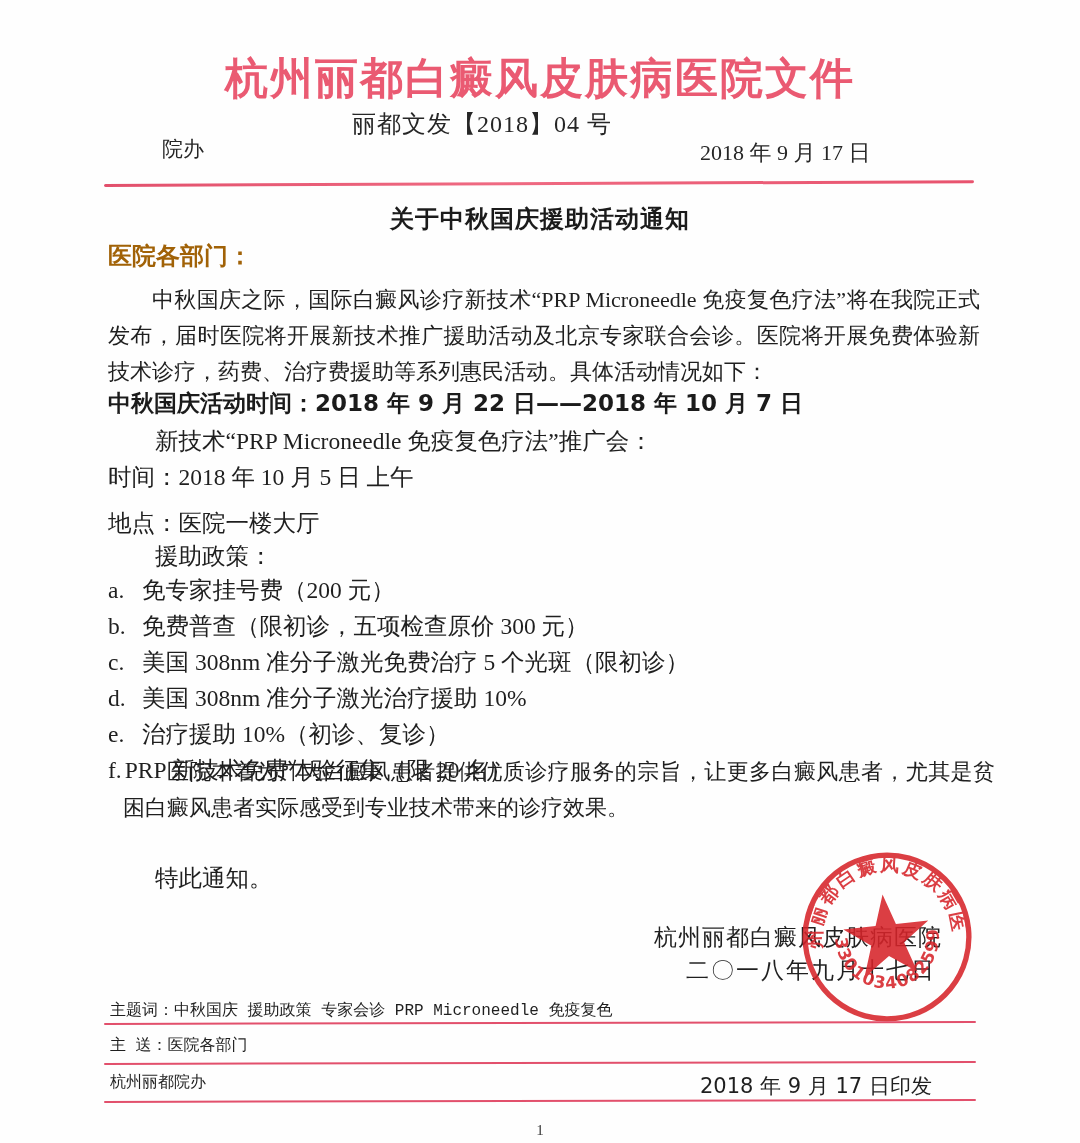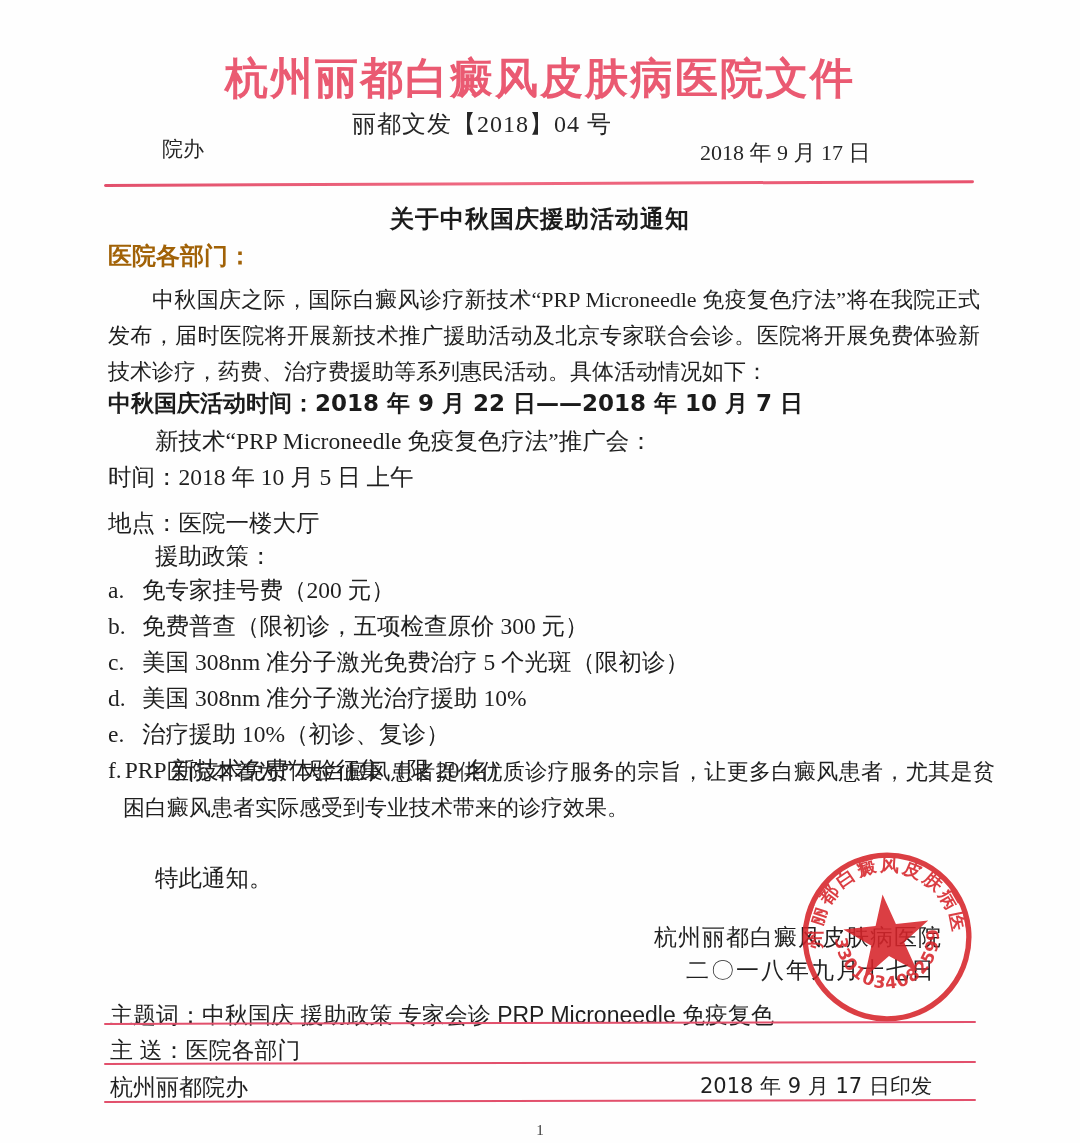--- a/index.html
+++ b/index.html
@@ -194,22 +194,22 @@
     background: #e2506c;
     border-radius: 1px;
   }
   #frule-1 { top: 1022px; transform: rotate(-0.12deg); }
   #frule-2 { top: 1062px; transform: rotate(-0.12deg); }
   #frule-3 { top: 1100px; transform: rotate(-0.12deg); }
 
   .footer-line {
     position: absolute;
     left: 110px;
-    font-family: Liberation Sans, sans-serif;
-    font-size: 23px;
+    font-family: Liberation Mono, monospace;
+    font-size: 16px;
     color: #1f1f1f;
     white-space: nowrap;
   }
   #footer-keywords { top: 1000px; }
   #footer-recipient { top: 1035px; }
   #footer-printer { top: 1072px; }
   .footer-print-date {
     position: absolute;
     top: 1072px;
     left: 700px;

